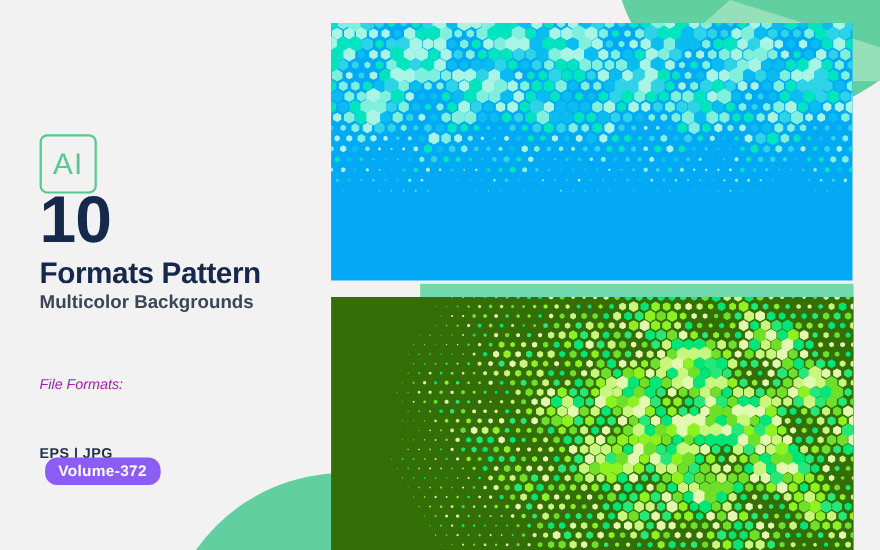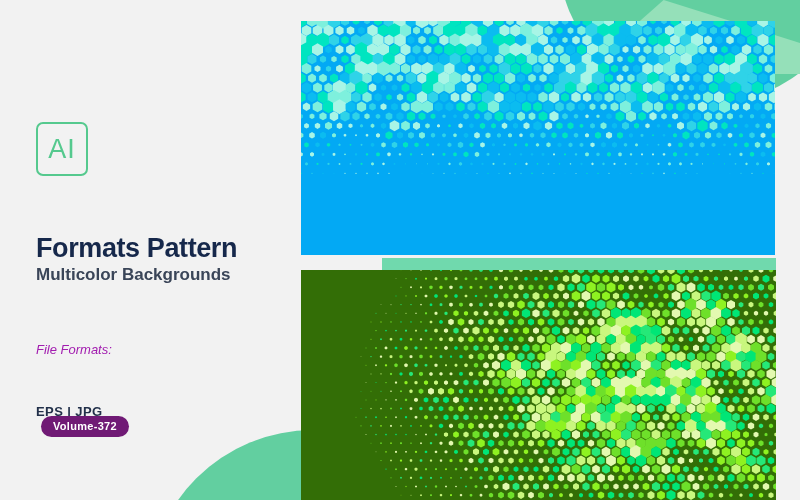--- a/index.html
+++ b/index.html
@@ -64,24 +64,24 @@
   #formats-label{
     position:absolute;left:0;top:342px;
     font-size:13px;color:#a21caf;font-style:italic;
   }
   #formats-value{
     position:absolute;left:0;top:360px;
     font-size:13px;color:#22304a;font-weight:bold;letter-spacing:0.4px;margin-top:44px;
   }
   #volume-badge{
     position:absolute;left:5px;top:416px;
-    background:#701a75;color:#ffffff;
+    background:#8b5cf6;color:#ffffff;
     border-radius:11px;
     padding:4px 12px 5px 12px;
-    font-size:11px;font-weight:bold;letter-spacing:0.3px;
+    font-size:14px;font-weight:bold;letter-spacing:0.3px;
     display:inline-block;
   }
 
   
   #panel-blue{
     position:absolute;left:301px;top:21px;width:474px;height:234px;
     background:#03a9f4;overflow:hidden;
   }
   #panel-green{
     position:absolute;left:301px;top:270px;width:475px;height:230px;
@@ -101,20 +101,21 @@
   <div class="deco" id="deco-circle-topright"></div>
   <div class="deco" id="deco-wedge-topright"></div>
   <div class="deco" id="deco-circle-bottom"></div>
 
   <div id="info">
 
     <div id="ai-badge">
       <span class="ai-text">AI</span>
     </div>
 
+    <div id="count">10</div>
     <div id="title">Formats Pattern</div>
 
     <div id="subtitle">
       <div>Multicolor Backgrounds</div>
     </div>
 
     <div id="formats-label">File Formats:</div>
     <div id="formats-value">EPS  |  JPG</div>
 
     <div id="volume-badge">Volume-372</div>

